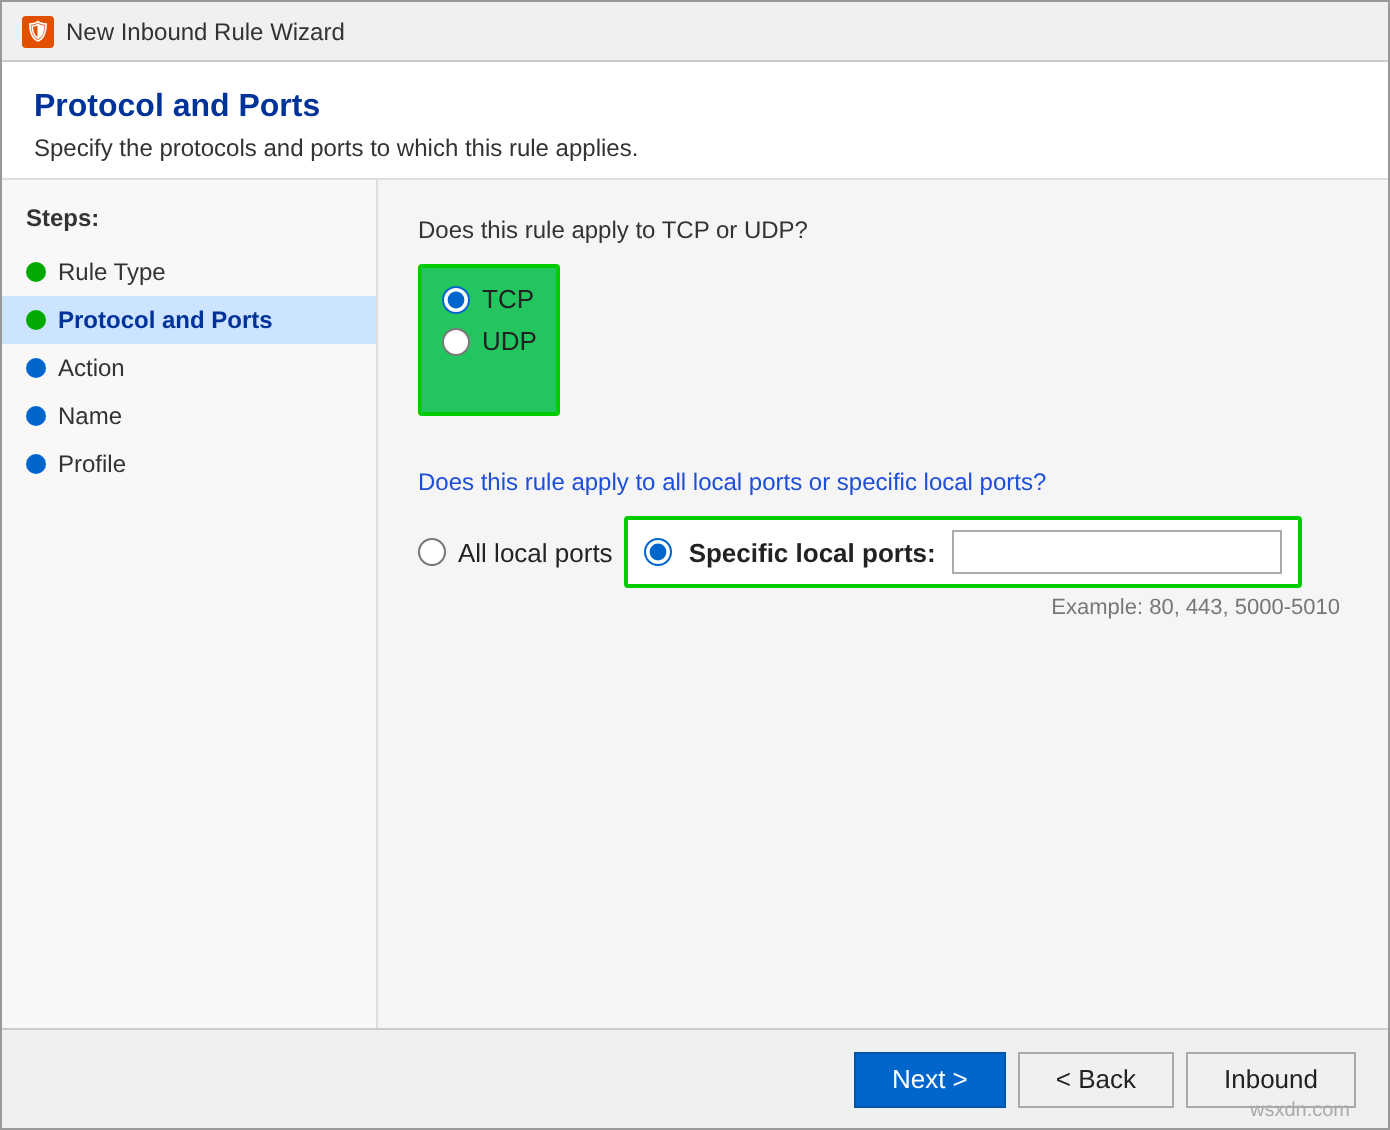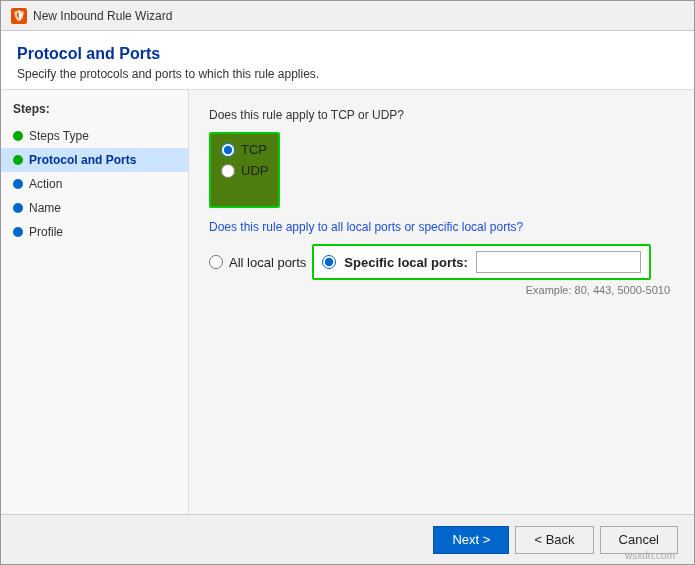--- a/index.html
+++ b/index.html
@@ -127,23 +127,23 @@
     .radio-item input[type="radio"] {
       accent-color: #0066cc;
       width: 14px;
       height: 14px;
       cursor: pointer;
     }
     .tcp-udp-box {
       border: 2px solid #00cc00;
       border-radius: 2px;
       padding: 8px 10px;
-      background: #4d7c0f;
+      background: #22c55e;
       display: inline-block;
-      margin-bottom: 2px;
+      margin-bottom: 16px;
     }
     .ports-section {
       margin-top: 10px;
     }
     .ports-label {
       font-size: 12px;
       color: #1d4ed8;
       margin-bottom: 10px;
     }
     .ports-radio-group {
@@ -246,21 +246,21 @@
     <h1>Protocol and Ports</h1>
     <p>Specify the protocols and ports to which this rule applies.</p>
   </div>
 
   <div class="content-area">
 
     <div class="sidebar">
       <h3>Steps:</h3>
       <div class="sidebar-item">
         <span class="dot dot-green"></span>
-        <span>Steps Type</span>
+        <span>Rule Type</span>
       </div>
       <div class="sidebar-item active">
         <span class="dot dot-green"></span>
         <span>Protocol and Ports</span>
       </div>
       <div class="sidebar-item">
         <span class="dot dot-blue"></span>
         <span>Action</span>
       </div>
       <div class="sidebar-item">
@@ -311,17 +311,17 @@
           </div>
         </div>
         <div class="example-text">Example: 80, 443, 5000-5010</div>
       </div>
     </div>
   </div>
 
   <div class="footer">
     <button class="btn btn-primary">Next &gt;</button>
     <button class="btn">&lt; Back</button>
-    <button class="btn">Cancel</button>
+    <button class="btn">Inbound</button>
   </div>
 </div>
 
 <div class="watermark">wsxdn.com</div>
 
 </body></html>

